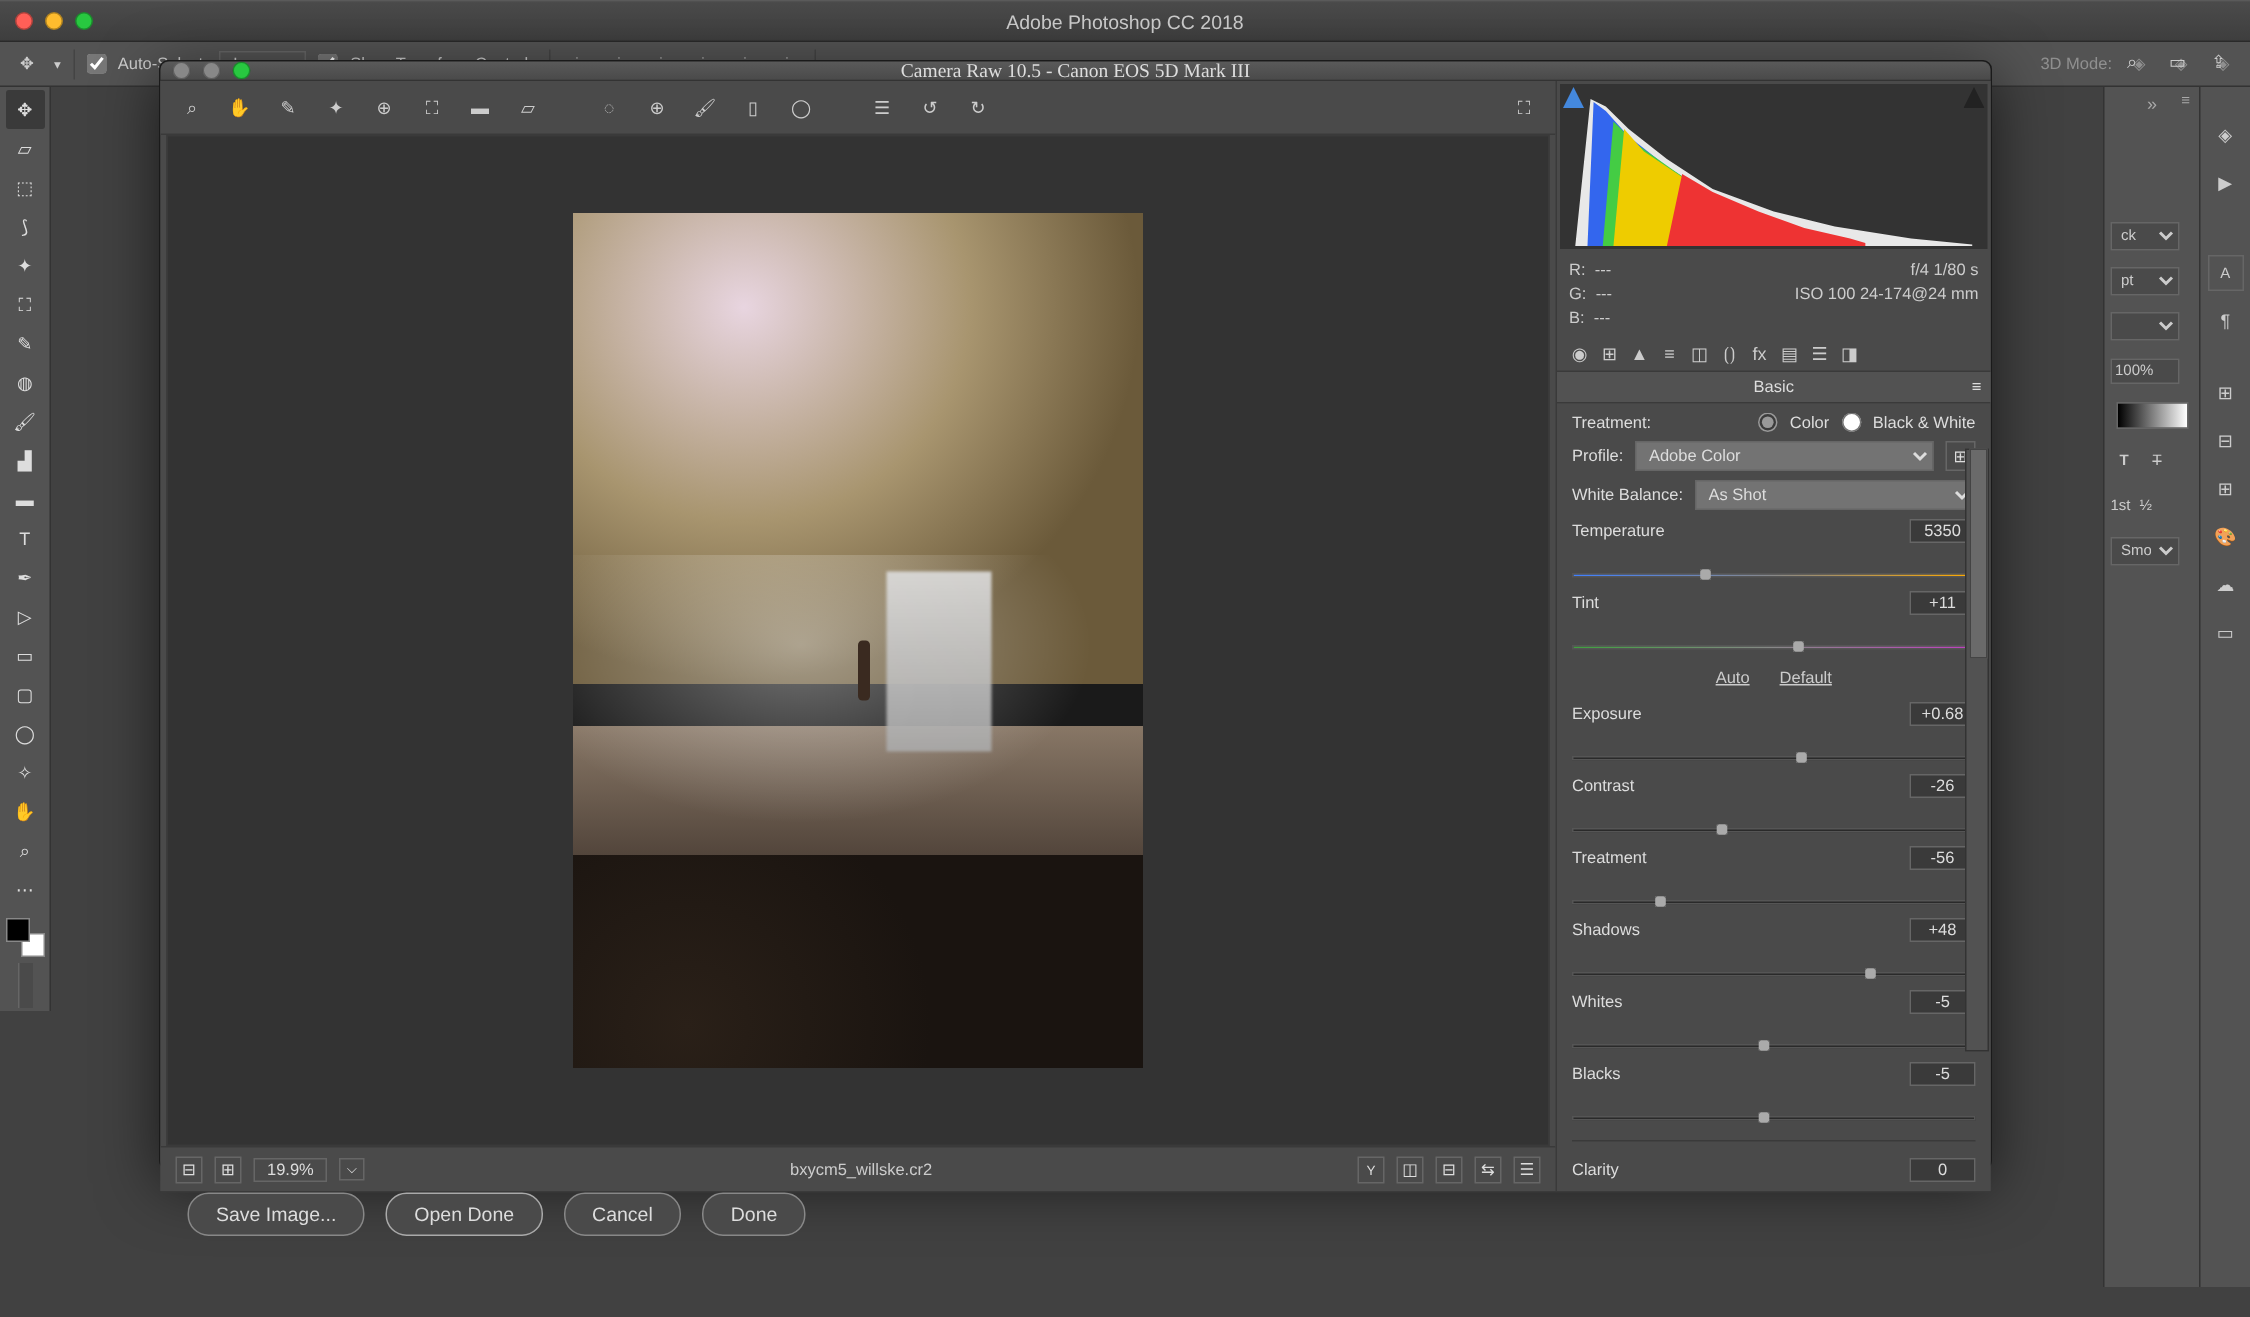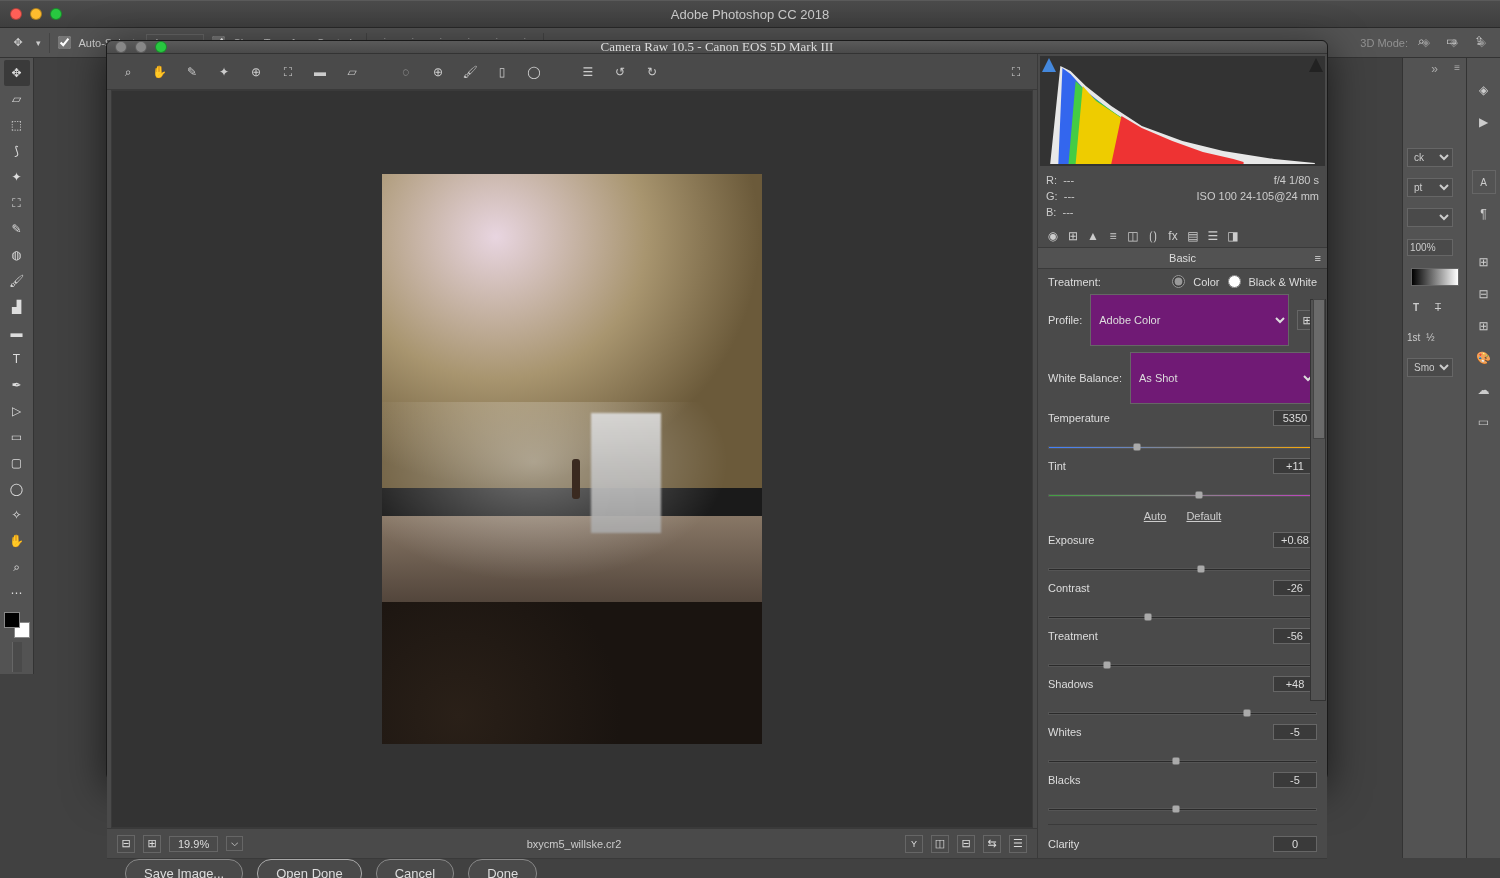--- a/index.html
+++ b/index.html
@@ -80,21 +80,21 @@
 
 .tabs { display:flex; padding:0 6px; gap:2px; height:24px; align-items:center; border-bottom:1px solid #3a3a3a; }
 .tabs .tab { width:18px; height:18px; display:flex; align-items:center; justify-content:center; color:#ccc; }
 .panel-title { text-align:center; padding:4px; font-size:11px; background:#525252; border-bottom:1px solid #3a3a3a; position:relative; }
 .panel-title .menu { position:absolute; right:6px; top:4px; }
 
 .adjust { flex:1; overflow:hidden; padding:6px 10px; display:flex; flex-direction:column; gap:6px; font-size:11px; color:#ddd; position:relative; }
 .adjust::after { content:''; position:absolute; right:1px; top:30px; width:14px; height:400px; background:#525252; border:1px solid #333; }
 .adjust .thumb { position:absolute; right:2px; top:30px; width:12px; height:140px; background:#6a6a6a; border:1px solid #444; z-index:2; }
 .adjrow { display:flex; align-items:center; gap:8px; }
-.adjrow select { flex:1; background:#701a75; color:#ddd; border:1px solid #666; padding:18px 4px; font-size:11px; }
+.adjrow select { flex:1; background:#737373; color:#ddd; border:1px solid #666; padding:2px 4px; font-size:11px; }
 .adjrow input[type=radio] { accent-color:#999; }
 .adjrow .grid-ico { width:20px; height:20px; border:1px solid #666; display:flex; align-items:center; justify-content:center; }
 
 .slider-row { display:flex; flex-direction:column; gap:16px; }
 .slider-head { display:flex; justify-content:space-between; align-items:center; }
 .slider-head input { width:44px; background:#3a3a3a; color:#ddd; border:1px solid #666; text-align:center; font-size:11px; padding:1px; }
 .slider { height:10px; position:relative; }
 .slider .track { position:absolute; top:4px; left:0; right:0; height:3px; background:#2a2a2a; border:1px solid #555; }
 .slider.temp .track { background:linear-gradient(90deg,#4080ff,#888 50%,#ffaa00); }
 .slider.tint .track { background:linear-gradient(90deg,#40a040,#888 50%,#c040c0); }
@@ -305,21 +305,21 @@
         </svg>
       </div>
       <div class="rgb-info">
         <div class="col1">
           <div><span>R:</span>&nbsp;&nbsp;<span>---</span></div>
           <div><span>G:</span>&nbsp;&nbsp;<span>---</span></div>
           <div><span>B:</span>&nbsp;&nbsp;<span>---</span></div>
         </div>
         <div class="col2">
           <div>f/4   1/80 s</div>
-          <div>ISO 100   24-105@24 mm</div>
+          <div>ISO 100   24-174@24 mm</div>
         </div>
       </div>
 
       <div class="tabs">
         <span class="tab">◉</span>
         <span class="tab">⊞</span>
         <span class="tab">▲</span>
         <span class="tab">≡</span>
         <span class="tab">◫</span>
         <span class="tab">⟮⟯</span>

